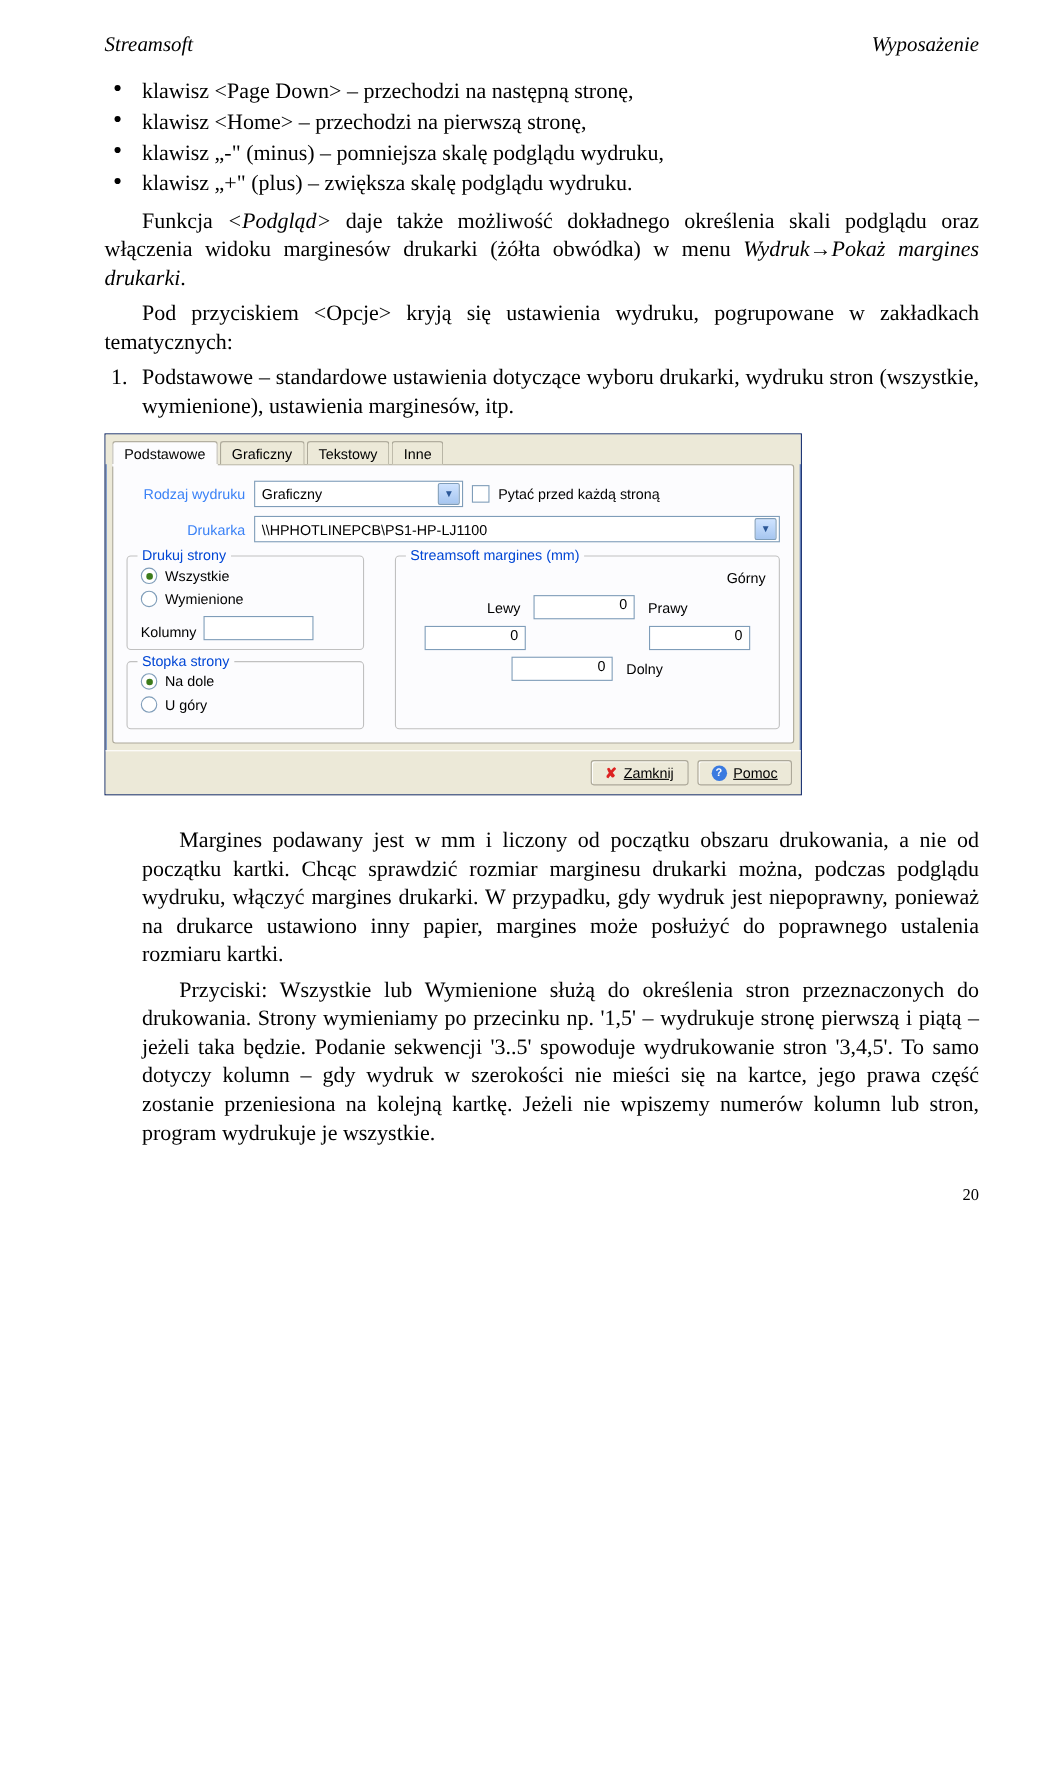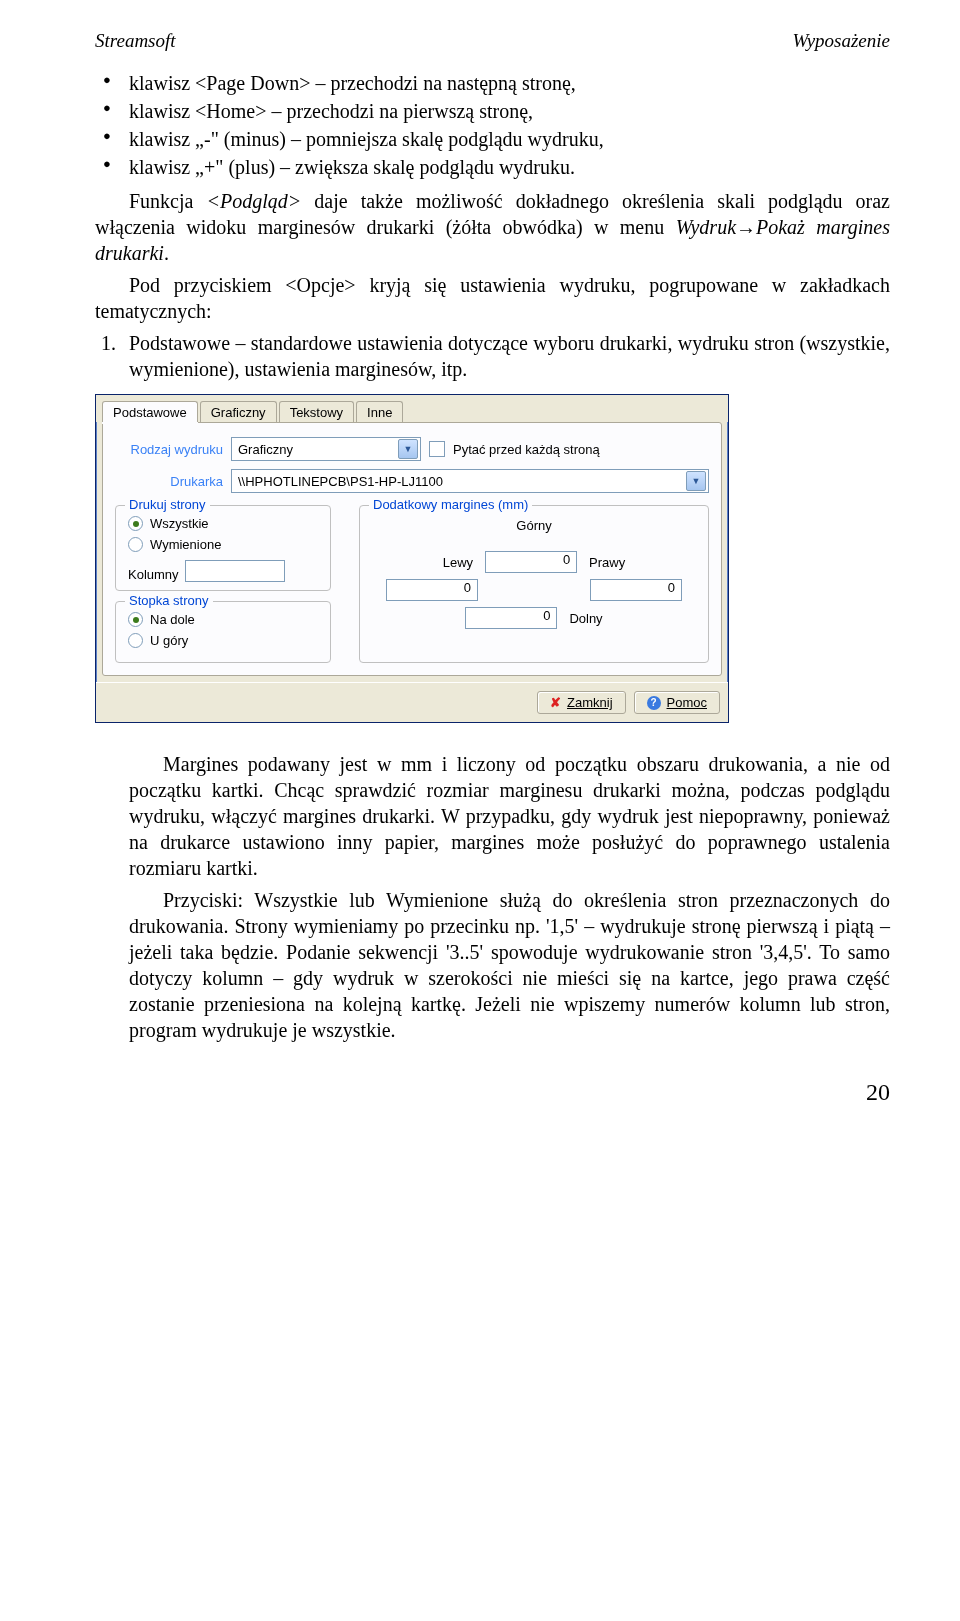--- a/index.html
+++ b/index.html
@@ -174,21 +174,21 @@
   .btn {
     display:flex;align-items:center;gap:6px;
     padding:3px 12px;border:1px solid #aca899;background:#ece9d8;border-radius:3px;
     box-shadow: inset 1px 1px 0 #fff;
   }
   .ic-close{color:#d22;font-weight:bold;}
   .ic-help{width:14px;height:14px;border-radius:50%;background:#3a7ae0;color:#fff;display:flex;align-items:center;justify-content:center;font-size:10px;font-weight:bold;}
   .footer {
     text-align: right;
     margin-top: 36px;
-    font-size: 24px;
+    font-size: 15px;
   }
   .chev{font-size:9px;color:#2b5797;}
 </style>
 </head>
 <body>
 
 <div class="page">
   <div class="hdr">
     <span>Streamsoft</span>
     <span>Wyposażenie</span>
@@ -268,23 +268,23 @@
                 <span>Na dole</span>
               </div>
               <div class="radio-row">
                 <span class="radio"></span>
                 <span>U góry</span>
               </div>
             </div>
           </div>
 
           <div class="groupbox rightcol">
-            <div class="legend">Dodatkowy margines (mm)</div>
+            <div class="legend">Streamsoft margines (mm)</div>
             <div class="margins-wrap">
-              <div style="display:flex;justify-content:center;margin-bottom:18px;">
+              <div style="display:flex;justify-content:flex-end;margin-bottom:8px;">
                 <span>Górny</span>
               </div>
               <div style="display:flex;align-items:center;justify-content:center;gap:12px;margin-bottom:6px;">
                 <span>Lewy</span>
                 <span class="txt val">0</span>
                 <span>Prawy</span>
               </div>
               <div style="display:flex;align-items:center;justify-content:space-between;gap:12px;margin-bottom:6px;padding:0 14px;">
                 <span class="txt val">0</span>
                 <span class="txt val">0</span>

